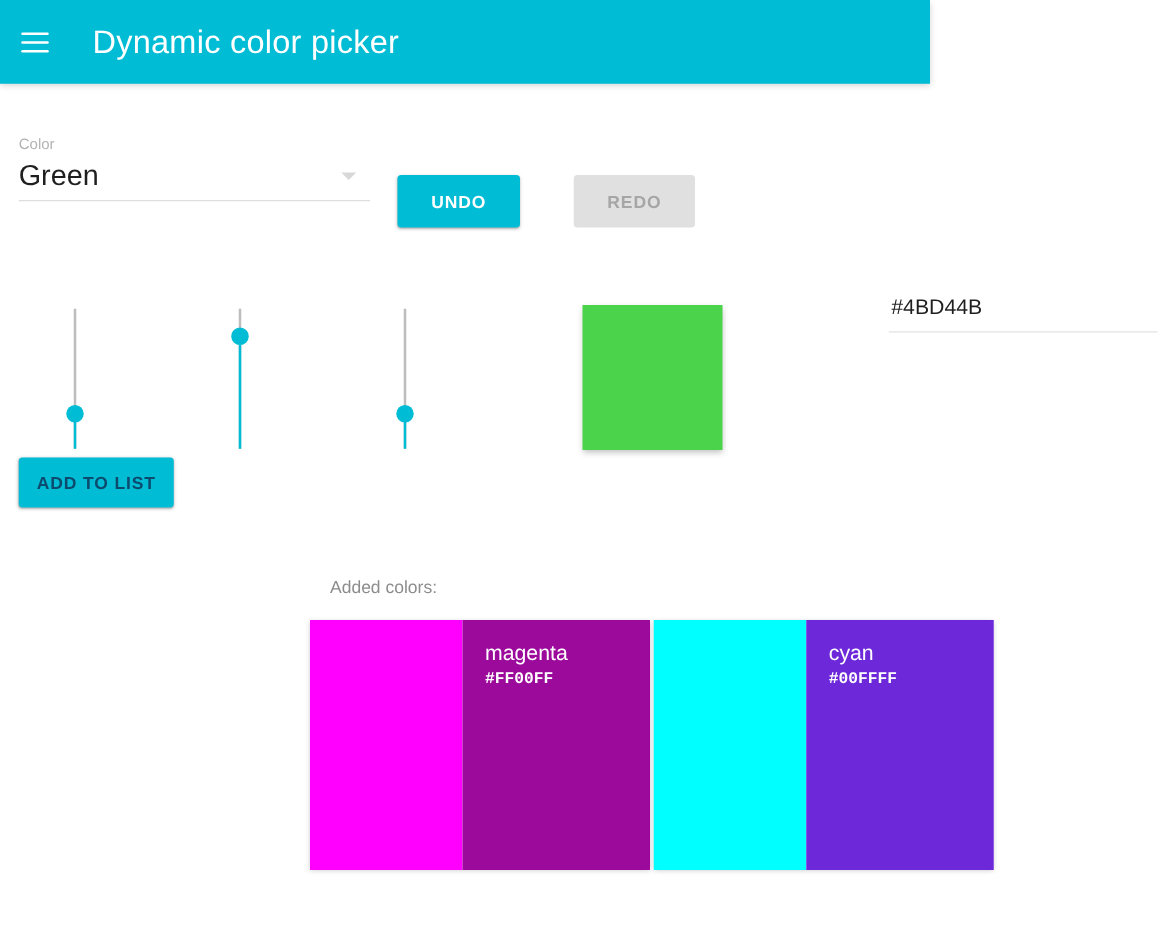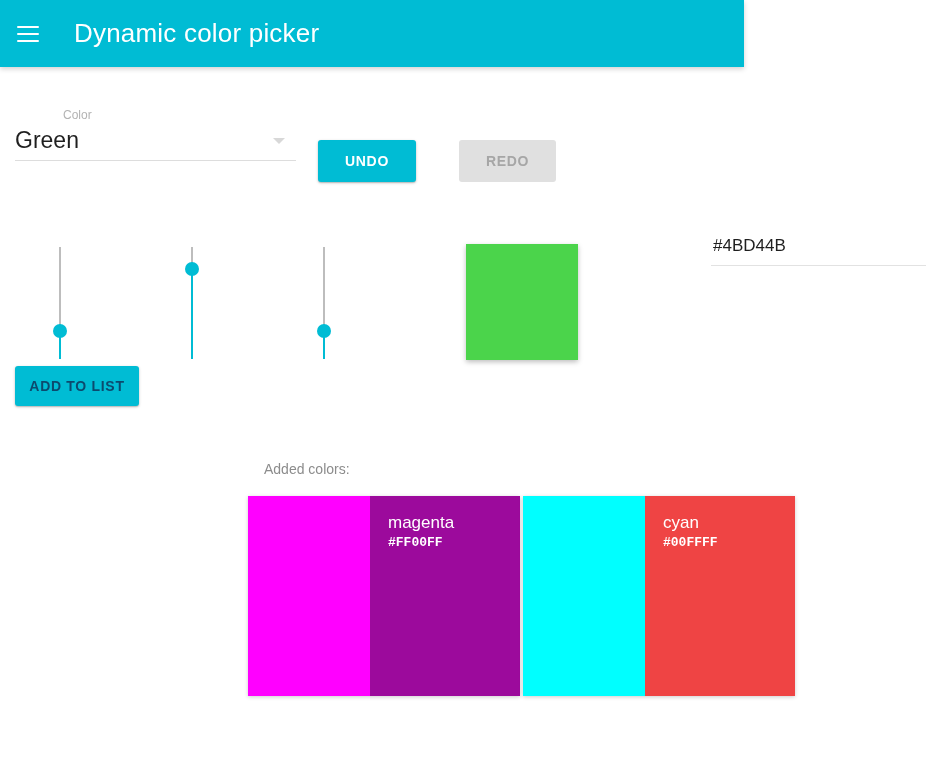--- a/index.html
+++ b/index.html
@@ -63,21 +63,20 @@
     position: absolute;
     left: 15px;
     top: 108px;
     width: 281px;
   }
   .select-label {
     font-size: 12px;
     color: #b3b3b3;
     line-height: 14px;
     margin-bottom: 7px;
-    margin-left: 48px;
   }
   .select-field {
     position: relative;
     border-bottom: 1px solid #dddddd;
     padding-bottom: 9px;
     cursor: pointer;
   }
   .select-value {
     font-size: 23px;
     color: #1f1f1f;
@@ -302,18 +301,18 @@
 <div class="card-list">
   <div class="color-card">
     <div class="card-swatch" style="background: rgb(255, 0, 255);"></div>
     <div class="card-footer" style="background: rgb(156, 10, 156);">
       <div class="card-name">magenta</div>
       <div class="card-hex">#FF00FF</div>
     </div>
   </div>
   <div class="color-card">
     <div class="card-swatch" style="background: rgb(0, 255, 255);"></div>
-    <div class="card-footer" style="background: #ef4444;">
+    <div class="card-footer" style="background: #6d28d9;">
       <div class="card-name">cyan</div>
       <div class="card-hex">#00FFFF</div>
     </div>
   </div>
 </div>
 
 </body></html>

